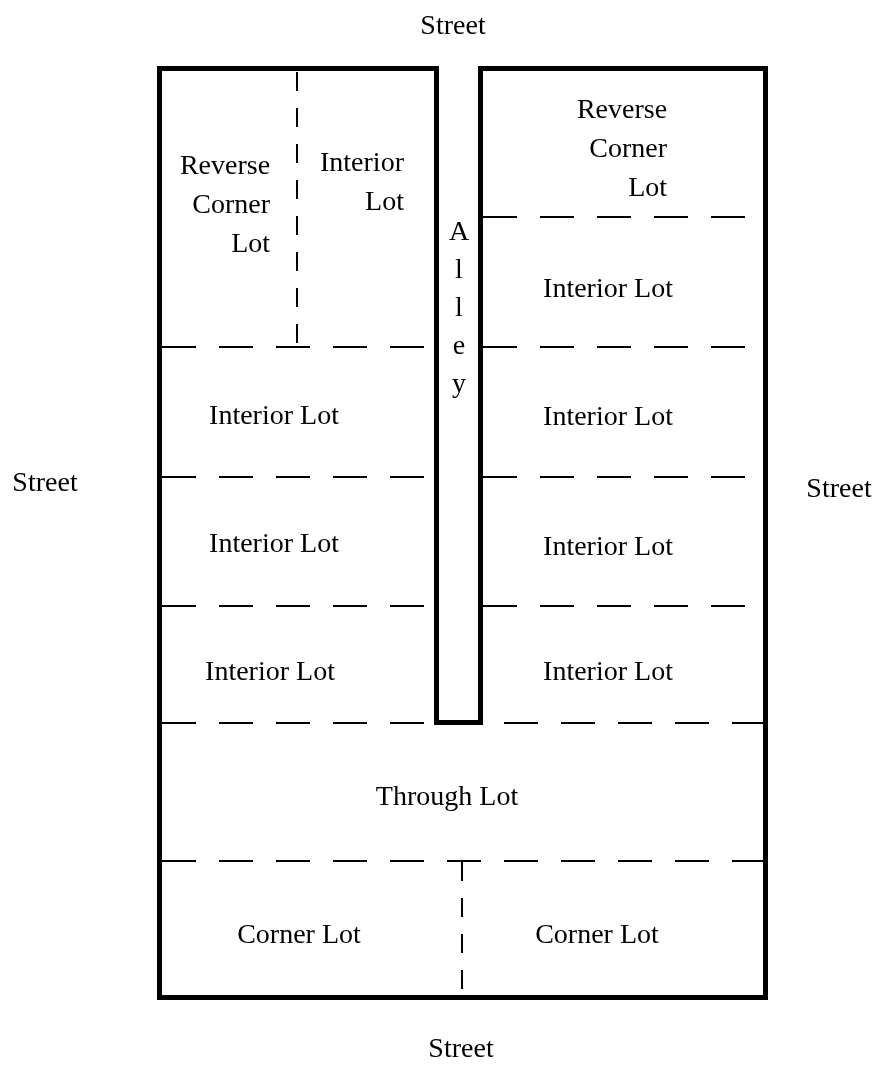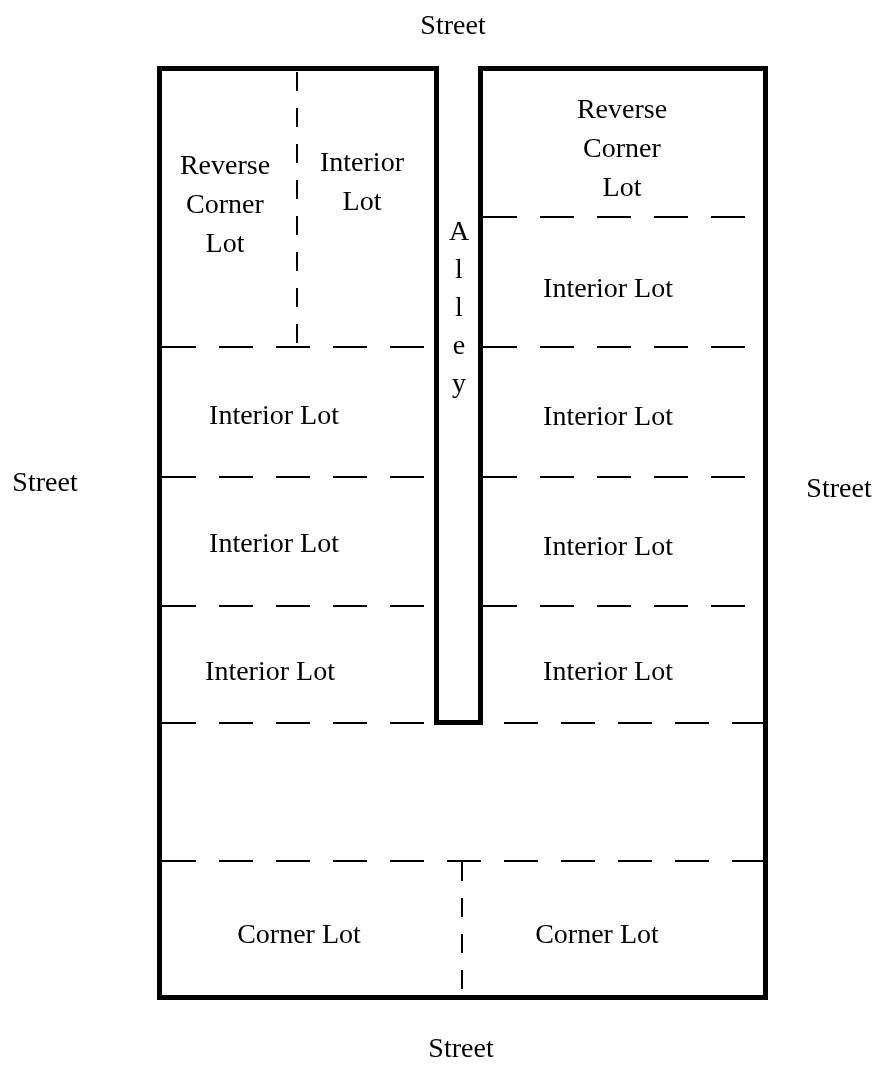--- a/index.html
+++ b/index.html
@@ -14,21 +14,21 @@
     background: #ffffff;
     font-family: "Liberation Serif", "DejaVu Serif", serif;
     color: #000000;
     overflow: hidden;
   }
   .label {
     position: absolute;
     transform: translate(-50%, -50%);
     font-size: 28px;
     line-height: 39px;
-    text-align: center;
+    text-align: right;
     white-space: pre-line;
     z-index: 3;
   }
   .block-outline {
     position: absolute;
     left: 157px;
     top: 66px;
     width: 611px;
     height: 934px;
     border: 5px solid #000000;
@@ -116,16 +116,17 @@
   <div class="label" style="left:270px; top:670px;">Interior Lot</div>
 
   <div class="label" style="left:622px; top:147px;">Reverse
 Corner
 Lot</div>
   <div class="label" style="left:608px; top:287px;">Interior Lot</div>
   <div class="label" style="left:608px; top:415px;">Interior Lot</div>
   <div class="label" style="left:608px; top:545px;">Interior Lot</div>
   <div class="label" style="left:608px; top:670px;">Interior Lot</div>
 
+  <div class="label" style="left:447px; top:795px;">Through Lot</div>
   <div class="label" style="left:299px; top:933px;">Corner Lot</div>
   <div class="label" style="left:597px; top:933px;">Corner Lot</div>
 
 </div>
 
 </body></html>

